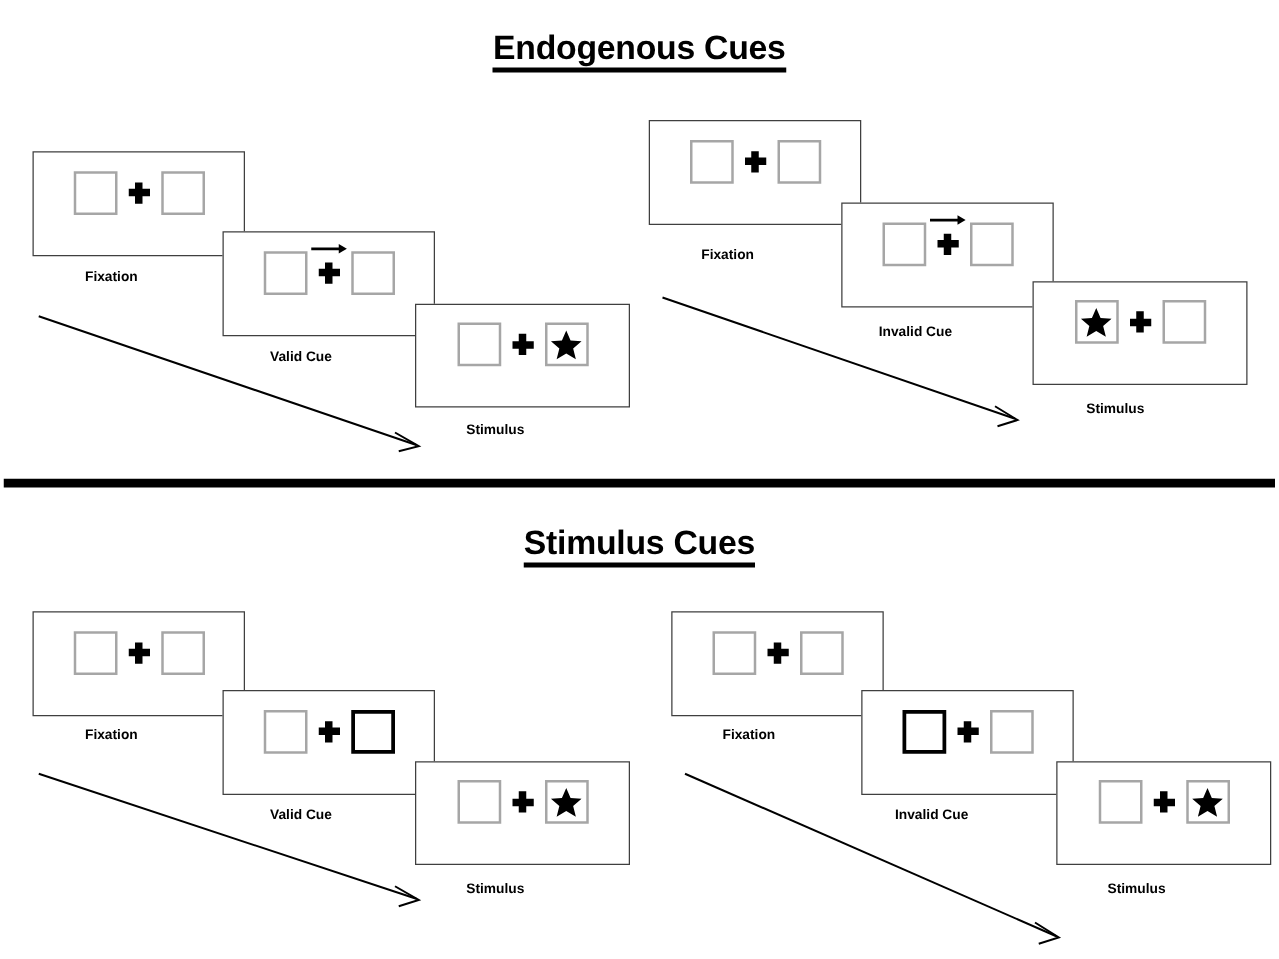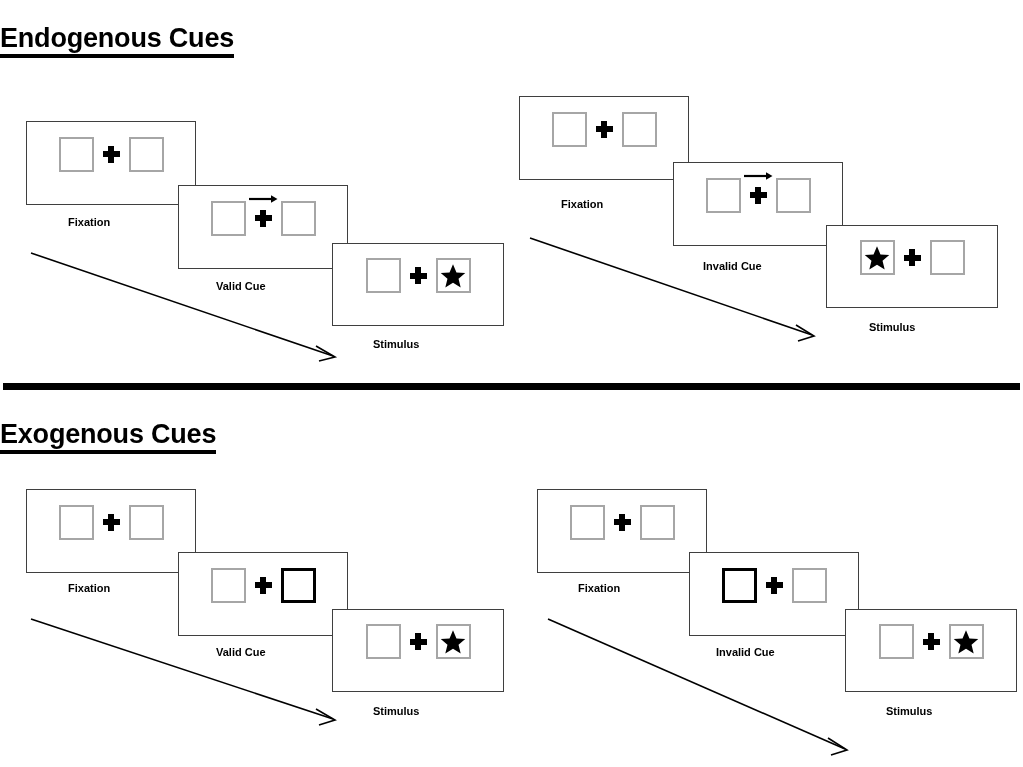--- a/index.html
+++ b/index.html
@@ -21,21 +21,21 @@
     left: 0;
     width: 1023px;
   }
   #section-endogenous { top: 0; height: 388px; }
   #section-exogenous  { top: 394px; height: 373px; }
 
   .section-title {
     position: absolute;
     left: 0;
     width: 1023px;
-    text-align: left;
+    text-align: center;
     font-size: 27px;
     font-weight: bold;
     letter-spacing: -0.2px;
     color: #000000;
   }
   .section-title span {
     border-bottom: 4px solid #000000;
     padding-bottom: 1px;
   }
   #title-endogenous { top: 23px; }
@@ -250,21 +250,21 @@
     <polyline points="269,91 287,102 271,107" fill="none" stroke="#000000" stroke-width="1.6"></polyline>
   </svg>
 
 </div>
 
 <div class="divider"></div>
 
 <div class="section" id="section-exogenous">
 
   <div class="section-title" id="title-exogenous">
-    <span>Exogenous Cues</span>
+    <span>Stimulus Cues</span>
   </div>
 
   <div class="panel" style="left:26px; top:95px; width:170px; height:84px;">
     <div class="panel-inner">
       <div class="row">
         <div class="cue-box"></div>
         <div class="plus"></div>
         <div class="cue-box"></div>
       </div>
     </div>

